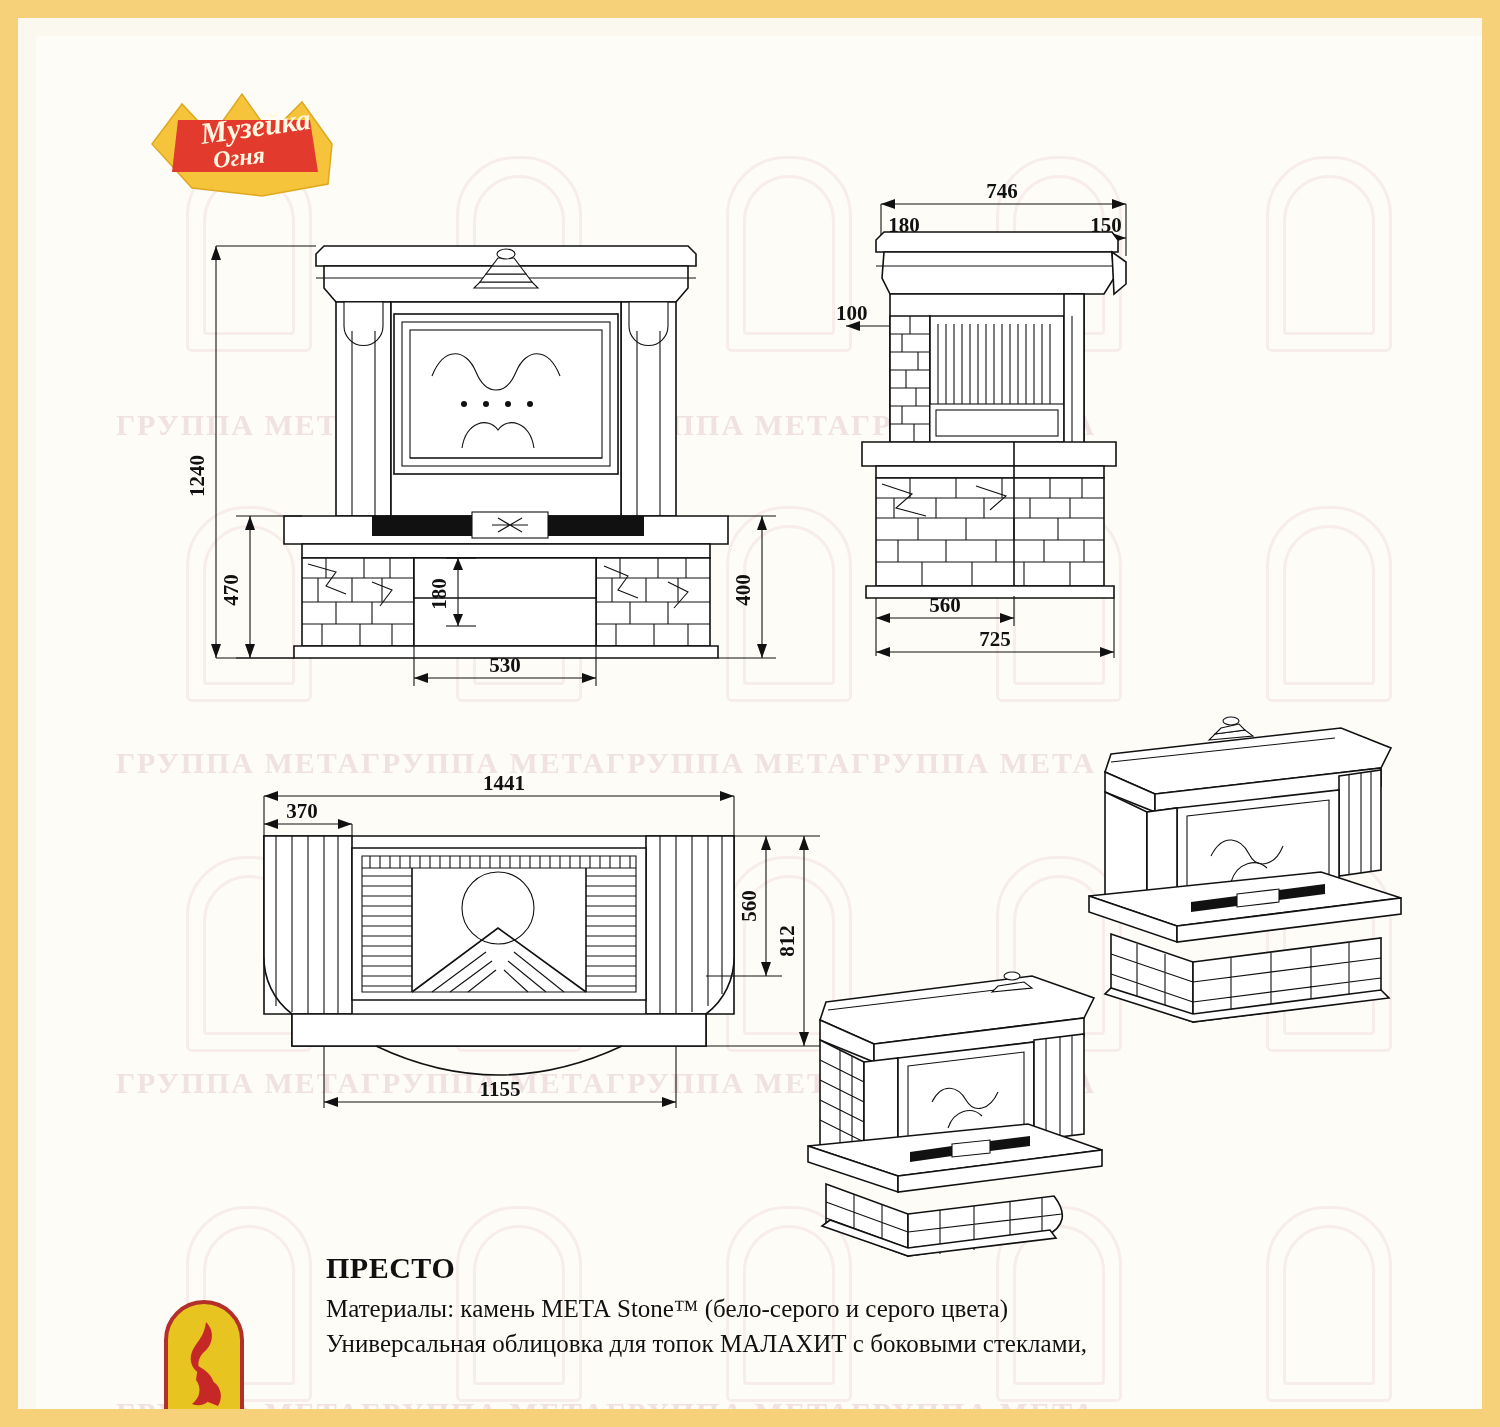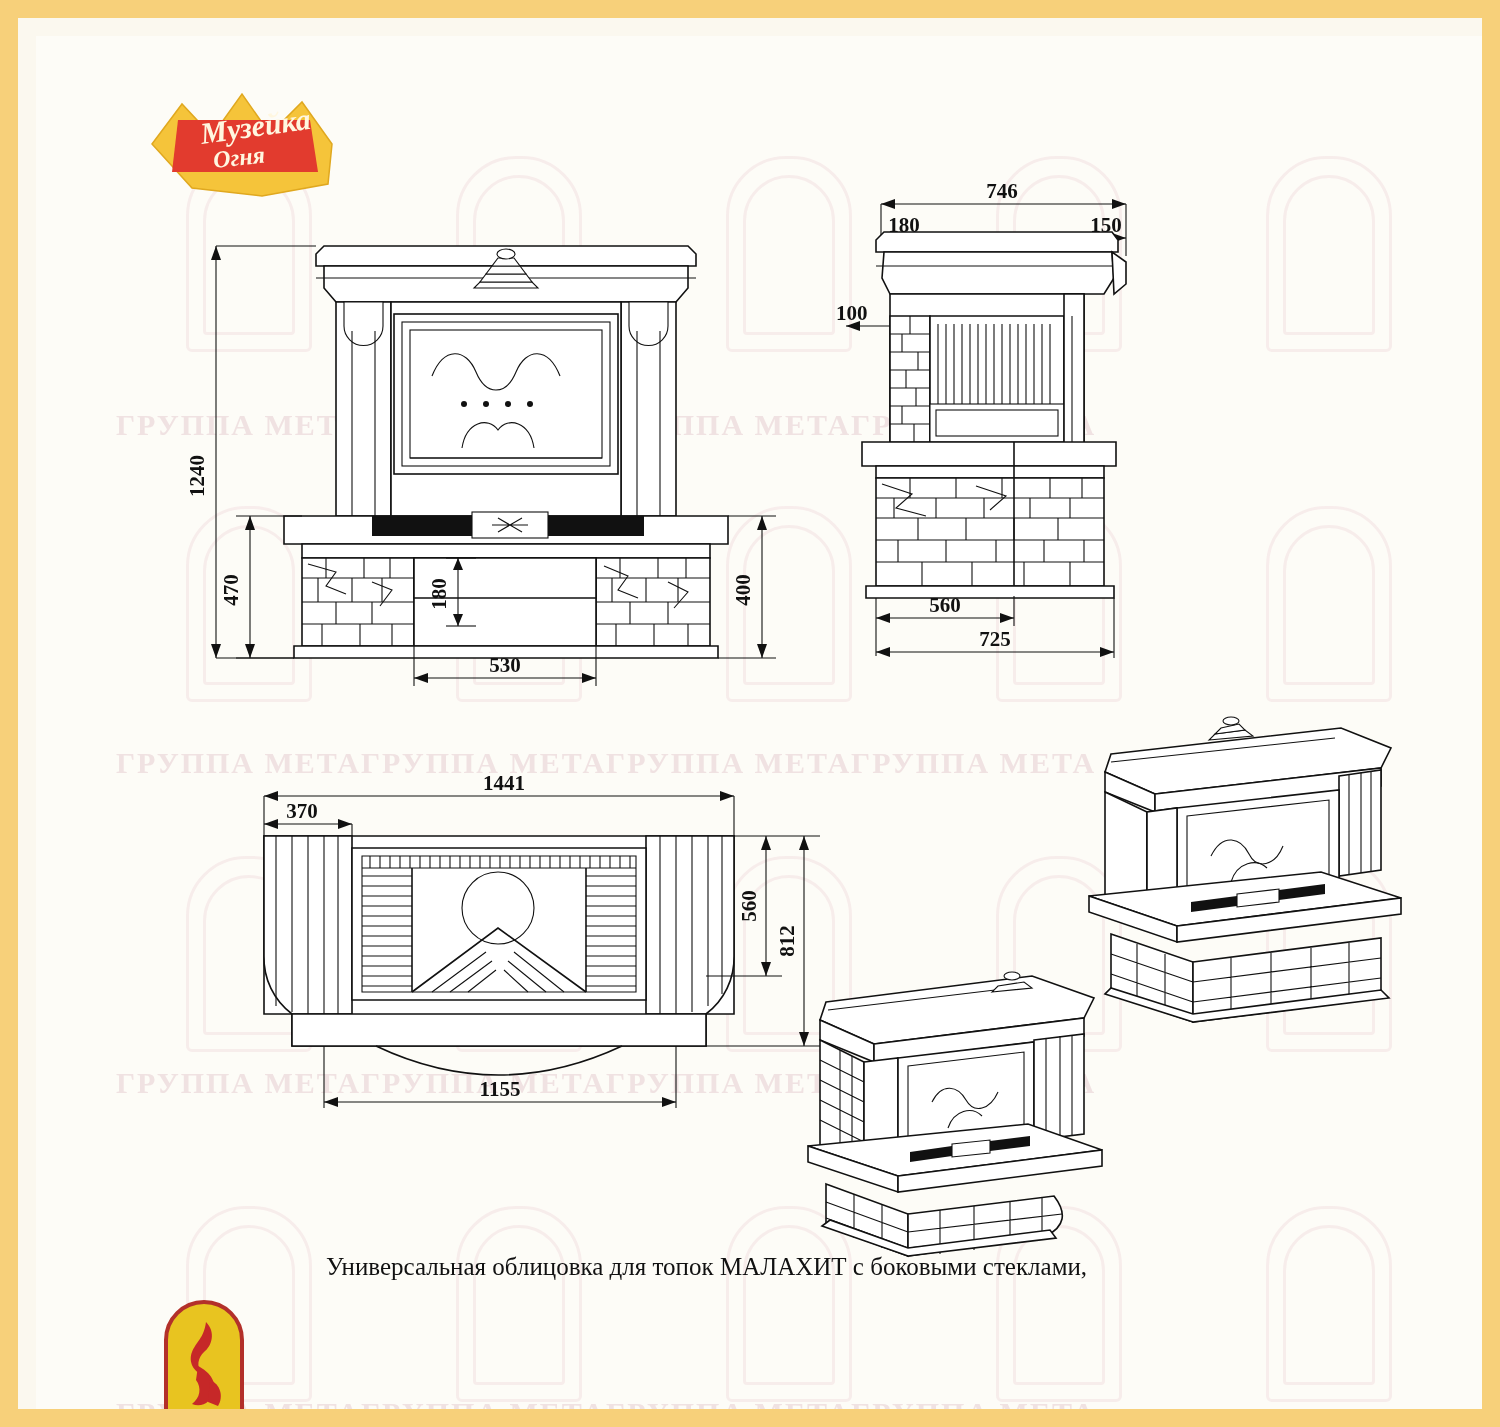--- a/index.html
+++ b/index.html
@@ -543,18 +543,20 @@
       <svg width="84" height="135" viewBox="0 0 84 135">
         <path d="M4 46 A38 38 0 0 1 80 46 L80 128 L4 128 Z" fill="#e8c420" stroke="#b3302a" stroke-width="4"></path>
         <path d="M44 28 C54 38 50 52 42 58 C36 64 34 72 40 80 C32 78 26 68 30 58 C34 48 42 44 44 28 Z" fill="#c62828"></path>
         <path d="M36 72 C44 76 54 84 52 96 C50 108 40 114 30 110 C38 104 40 94 34 86 Z" fill="#c62828"></path>
         <path d="M48 86 C58 90 62 102 56 112 L46 108 Z" fill="#c62828"></path>
         <text x="64" y="124" font-family="&quot;Liberation Serif&quot;, serif" font-size="13" fill="#7a1c18">®</text>
       </svg>
     </div>
 
     <div id="caption">
+      <h1>ПРЕСТО</h1>
+      <p>Материалы: камень МЕТА Stone™ (бело-серого и серого цвета)</p>
       <p>Универсальная облицовка для топок МАЛАХИТ с боковыми стеклами,</p>
 
     </div>
 
   </div>
 </div>
 
 </body></html>

